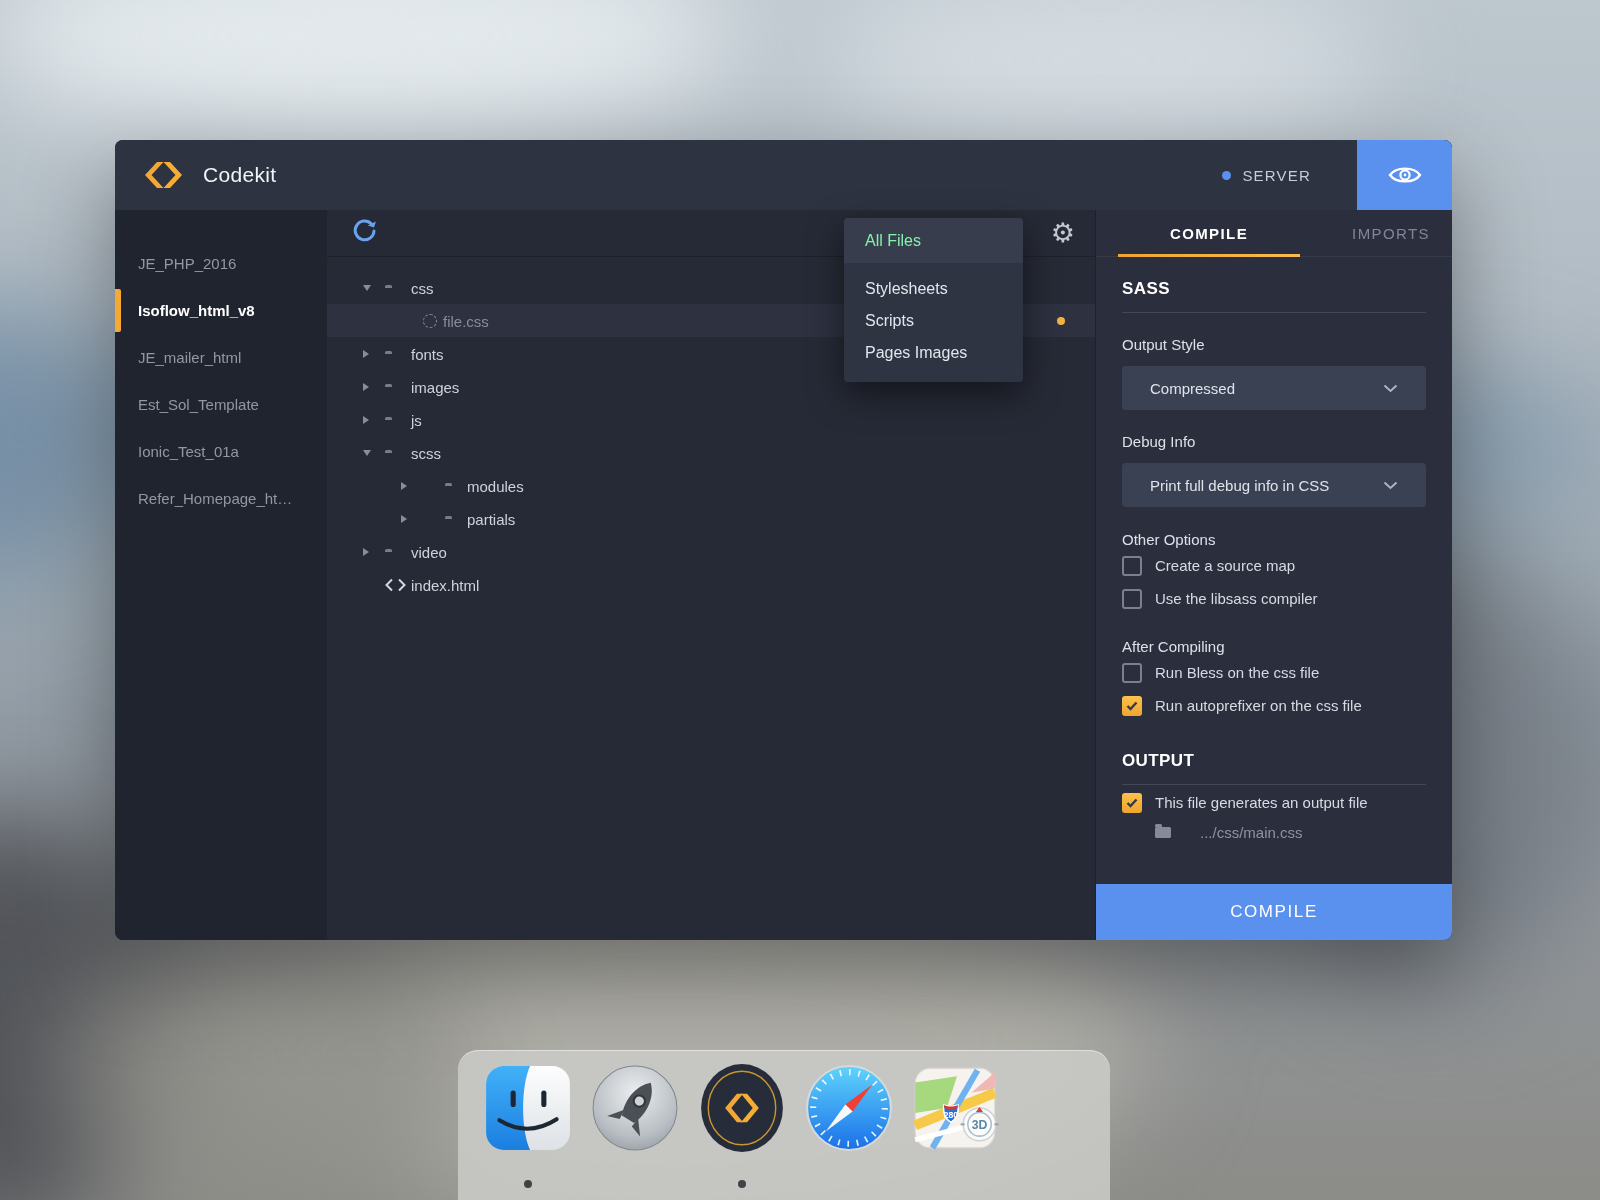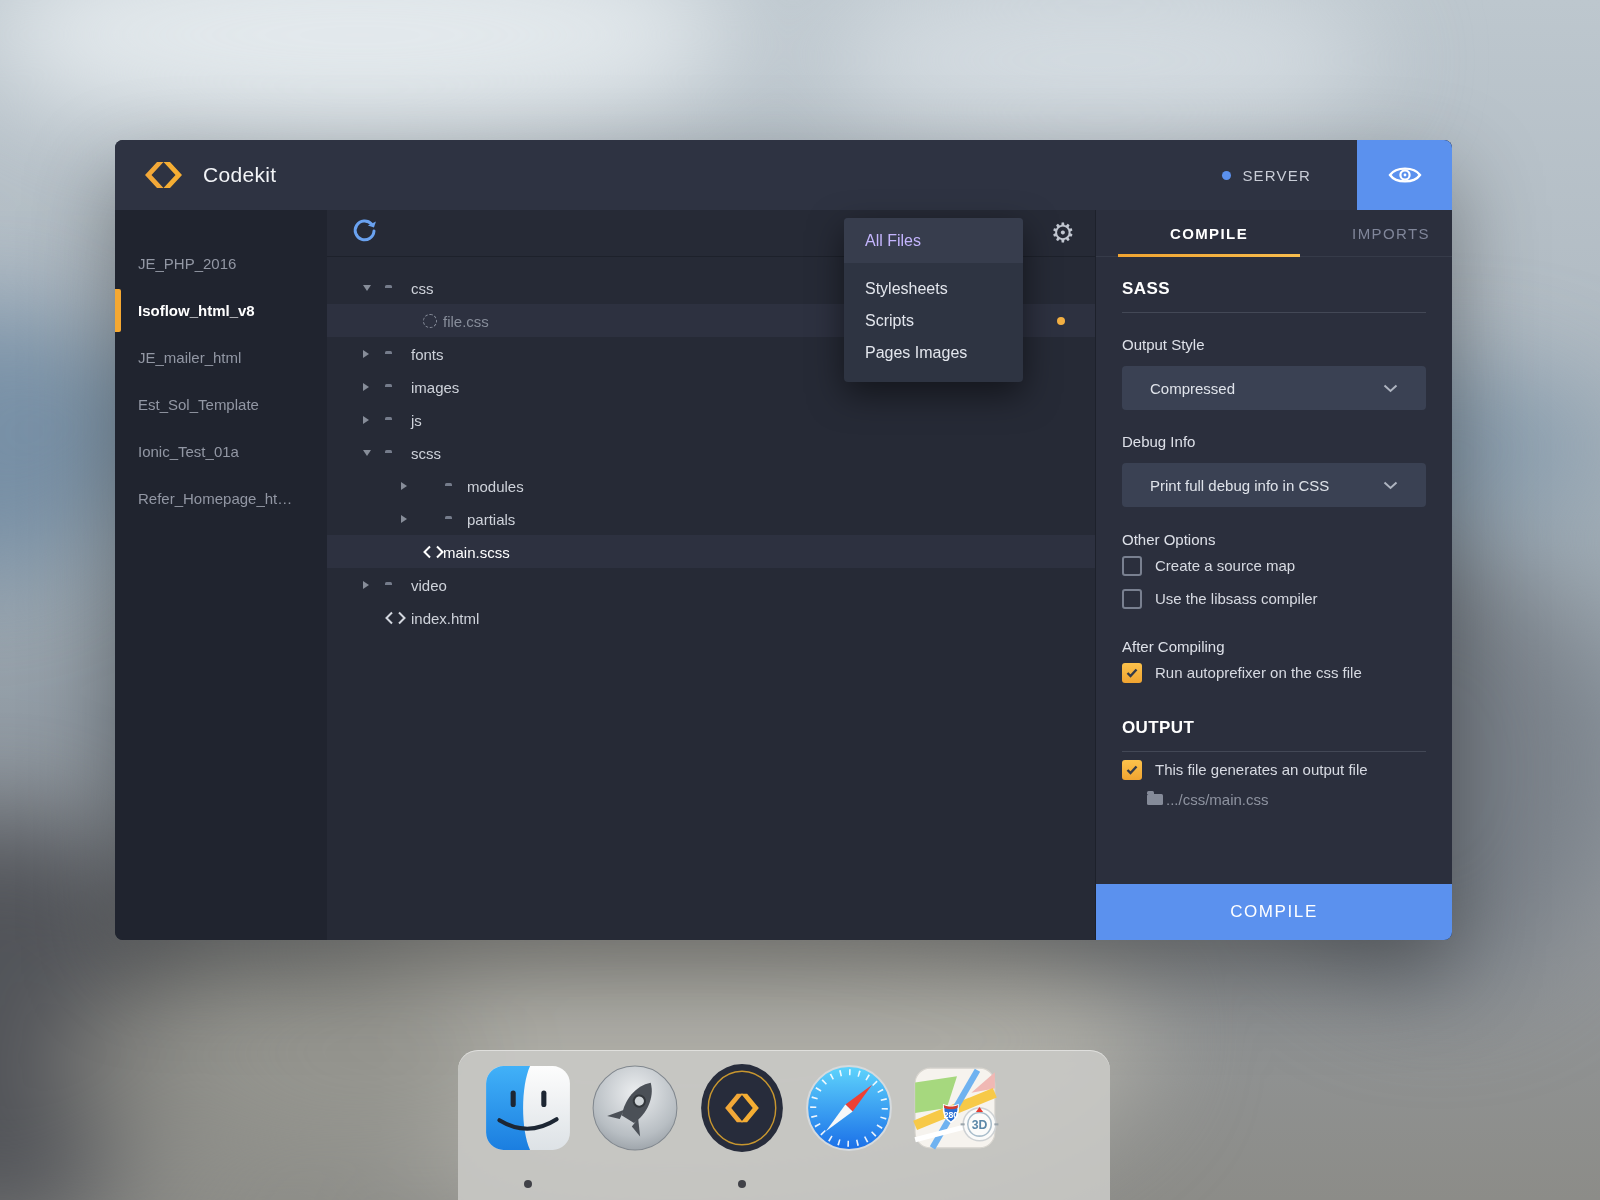--- a/index.html
+++ b/index.html
@@ -60,42 +60,42 @@
   .code-ic { color:#d3d7df; display:block; }
   .tree-row.sel .code-ic { color:#ffffff; }
   .tree-label { position:absolute; left:84px; top:50%; transform:translateY(-50%); font-size:15px; color:#ced2da; }
   .tree-row.lvl2 .tree-label { left:116px; }
   .tree-row.muted .tree-label { color:#878d9a; }
   .tree-row.sel .tree-label { color:#ffffff; }
   .row-dot { position:absolute; right:30px; top:50%; transform:translateY(-50%); width:8px; height:8px; border-radius:50%; background:#f3b043; }
 
   
   .filter-menu { position:absolute; top:8px; left:517px; width:179px; background:#2e3442; border-radius:4px; box-shadow:0 12px 34px rgba(0,0,0,.5); z-index:20; }
-  .fm-header { height:45px; background:#373d4d; border-radius:4px 4px 0 0; display:flex; align-items:center; padding-left:21px; font-size:16px; color:#c4b5fd; cursor:pointer; }
+  .fm-header { height:45px; background:#373d4d; border-radius:4px 4px 0 0; display:flex; align-items:center; padding-left:21px; font-size:16px; color:#86efac; cursor:pointer; }
   .fm-items { padding:10px 0 13px; }
   .fm-item { height:32px; display:flex; align-items:center; padding-left:21px; font-size:16px; color:#e3e6ed; cursor:pointer; }
 
   
   .panel { width:357px; flex:0 0 357px; background:#2b2f3d; border-left:1px solid #1d212b; display:flex; flex-direction:column; position:relative; }
   .tabs { height:47px; flex:0 0 47px; position:relative; border-bottom:1px solid #363b49; }
   .tab { position:absolute; top:50%; transform:translate(-50%,-50%); font-size:15px; letter-spacing:1.4px; cursor:pointer; }
   .tab.compile { left:113px; color:#ffffff; font-weight:700; }
   .tab.imports { left:295px; color:#80869a; }
   .tab-underline { position:absolute; left:22px; bottom:-1px; width:182px; height:3px; background:linear-gradient(90deg,#f0a431,#f8bd4e); }
   .panel-content { flex:1; padding:0 26px; overflow:hidden; }
   .sec-title { margin-top:22px; font-size:17px; font-weight:700; color:#ffffff; letter-spacing:.4px; }
   .hr { height:1px; background:#434856; margin-top:13px; }
   .field-label { margin-top:23px; font-size:15px; color:#dde0e8; }
   .select { margin-top:13px; height:44px; background:#3a4153; border-radius:4px; display:flex; align-items:center; justify-content:space-between; padding:0 28px; color:#dfe3ea; font-size:15px; cursor:pointer; }
   .group-label { margin-top:24px; font-size:15px; color:#dde0e8; }
   .opt-row { display:flex; align-items:center; gap:13px; height:31px; font-size:15px; color:#d7dae2; margin-top:2px; cursor:pointer; }
   .opt-row:first-of-type { margin-top:8px; }
   .cb { width:20px; height:20px; border:2px solid #798090; border-radius:3px; flex:0 0 20px; }
   .cb.checked { border:none; background:linear-gradient(180deg,#fcc24b,#f0a431); display:flex; align-items:center; justify-content:center; }
-  .out-path { margin-left:25px; margin-top:6px; display:flex; align-items:center; gap:3px; color:#8e93a0; font-size:15px; }
+  .out-path { margin-left:33px; margin-top:6px; display:flex; align-items:center; gap:29px; color:#8e93a0; font-size:15px; }
   .mini-folder { width:16px; height:11px; background:#858b99; border-radius:1.5px; position:relative; }
   .mini-folder::before { content:''; position:absolute; top:-3px; left:0; width:7px; height:3px; background:#858b99; border-radius:1.5px 1.5px 0 0; }
   .compile-btn { height:56px; flex:0 0 56px; background:#5b91ee; color:#fff; font-size:17px; letter-spacing:1.6px; display:flex; align-items:center; justify-content:center; cursor:pointer; }
 
   
   .dock { position:absolute; left:458px; top:1050px; width:652px; height:150px; background:rgba(201,201,198,.88); border-radius:20px 20px 0 0; box-shadow:inset 0 1px 0 rgba(255,255,255,.45); }
   .dock-apps { display:flex; gap:15px; padding:12px 0 0 24px; }
   .dock-app { width:92px; height:92px; position:relative; cursor:pointer; }
   .dock-app svg { width:92px; height:92px; display:block; }
   .dock-dot { position:absolute; left:50%; transform:translateX(-50%); bottom:-34px; width:8px; height:8px; border-radius:50%; background:rgba(42,44,50,.85); display:none; }
@@ -210,29 +210,20 @@
         <div class="tree-row lvl2">
           <span class="tri right"></span>
           <span class="t-icon folder-ic" style="left:118px;"></span>
           <span class="tree-label" style="left:140px;">modules</span>
         </div>
         <div class="tree-row lvl2">
           <span class="tri right"></span>
           <span class="t-icon folder-ic" style="left:118px;"></span>
           <span class="tree-label" style="left:140px;">partials</span>
         </div>
-        <div class="tree-row lvl2 hl sel">
-          <span class="t-icon">
-            <svg class="code-ic" width="21" height="14" viewBox="0 0 21 14">
-                <polyline points="7,1.5 1.5,7 7,12.5" fill="none" stroke="currentColor" stroke-width="2"></polyline>
-                <polyline points="14,1.5 19.5,7 14,12.5" fill="none" stroke="currentColor" stroke-width="2"></polyline>
-              </svg>
-          </span>
-          <span class="tree-label">main.scss</span>
-        </div>
         <div class="tree-row lvl1">
           <span class="tri right"></span>
           <span class="t-icon folder-ic"></span>
           <span class="tree-label">video</span>
         </div>
         <div class="tree-row lvl1">
           <span class="t-icon">
             <svg class="code-ic" width="21" height="14" viewBox="0 0 21 14">
                 <polyline points="7,1.5 1.5,7 7,12.5" fill="none" stroke="currentColor" stroke-width="2"></polyline>
                 <polyline points="14,1.5 19.5,7 14,12.5" fill="none" stroke="currentColor" stroke-width="2"></polyline>
@@ -291,20 +282,24 @@
         <div class="opt-row">
           <span class="cb"></span>
           <span>Create a source map</span>
         </div>
         <div class="opt-row">
           <span class="cb"></span>
           <span>Use the libsass compiler</span>
         </div>
 
         <div class="group-label">After Compiling</div>
+        <div class="opt-row">
+          <span class="cb"></span>
+          <span>Run Bless on the css file</span>
+        </div>
         <div class="opt-row">
           <span class="cb checked">
             <svg width="12" height="10" viewBox="0 0 12 10">
                 <polyline points="1.5,5 4.5,8 10.5,1.5" fill="none" stroke="#343a49" stroke-width="2.4"></polyline>
               </svg>
           </span>
           <span>Run autoprefixer on the css file</span>
         </div>
 
         <div class="sec-title" style="margin-top:30px;">OUTPUT</div>

